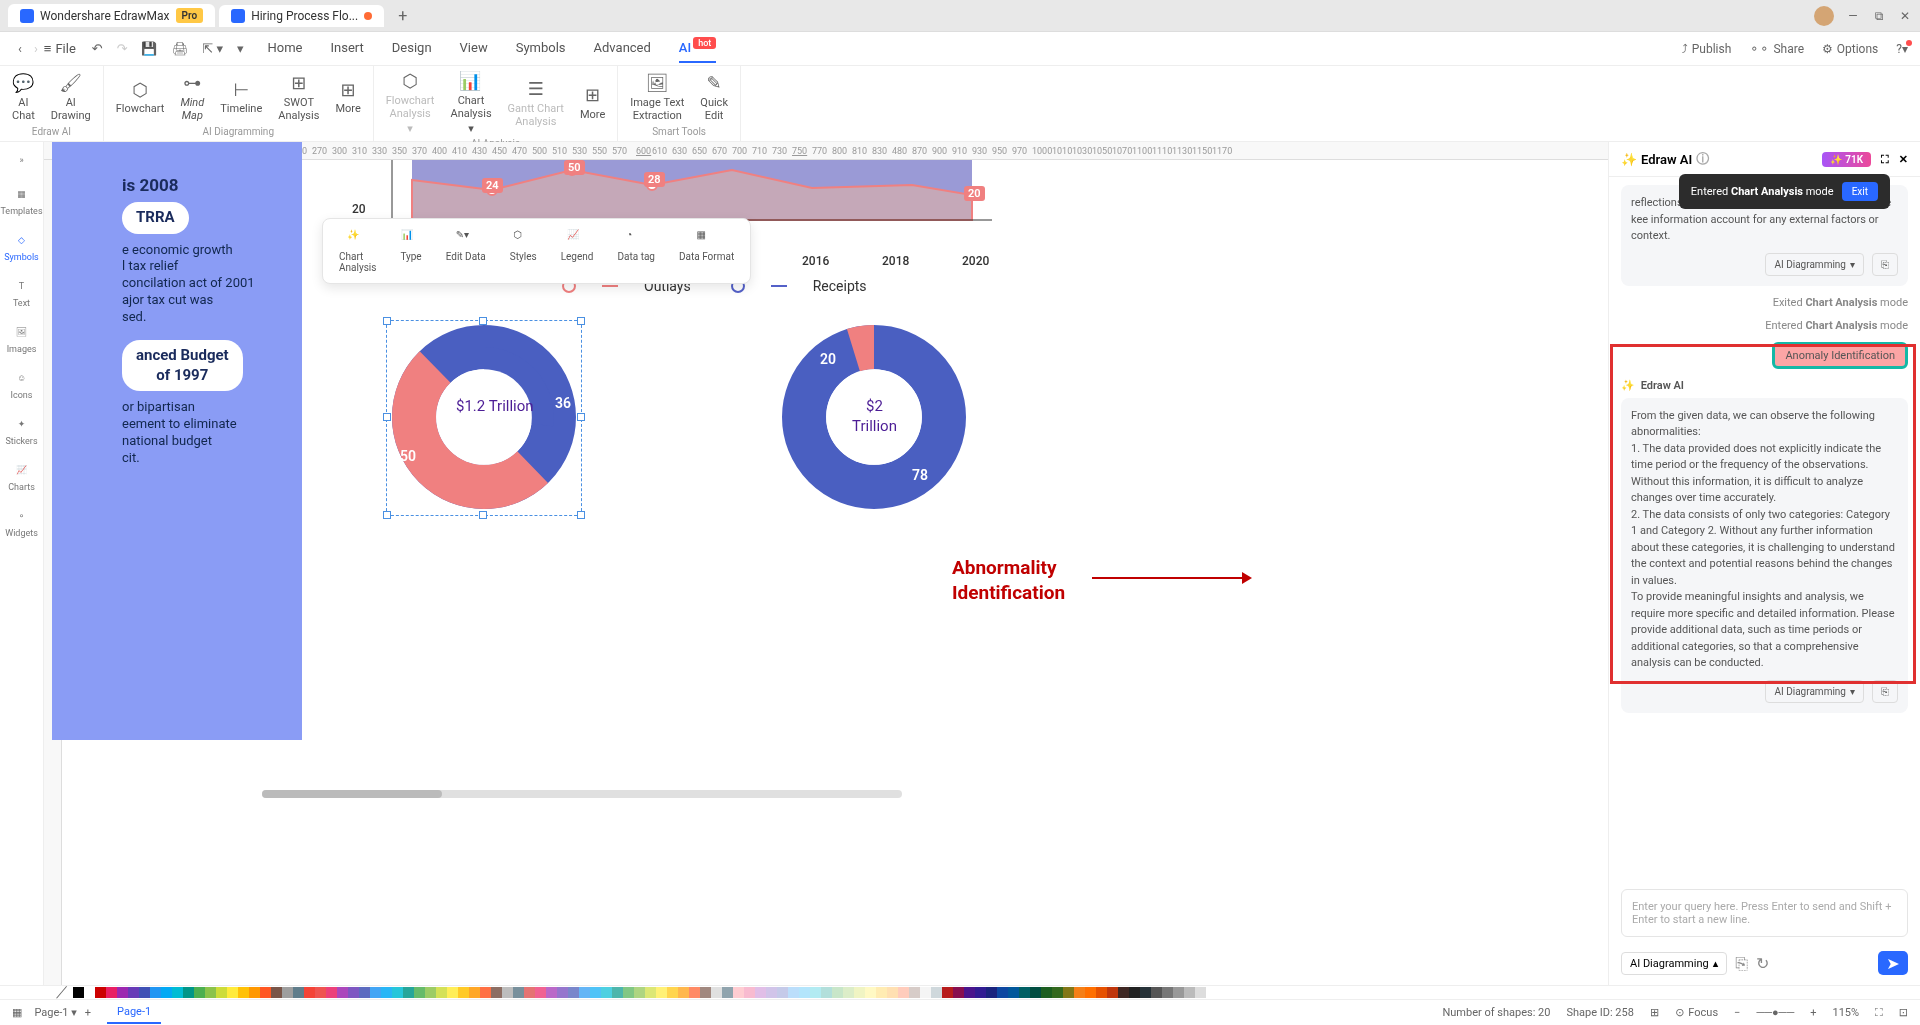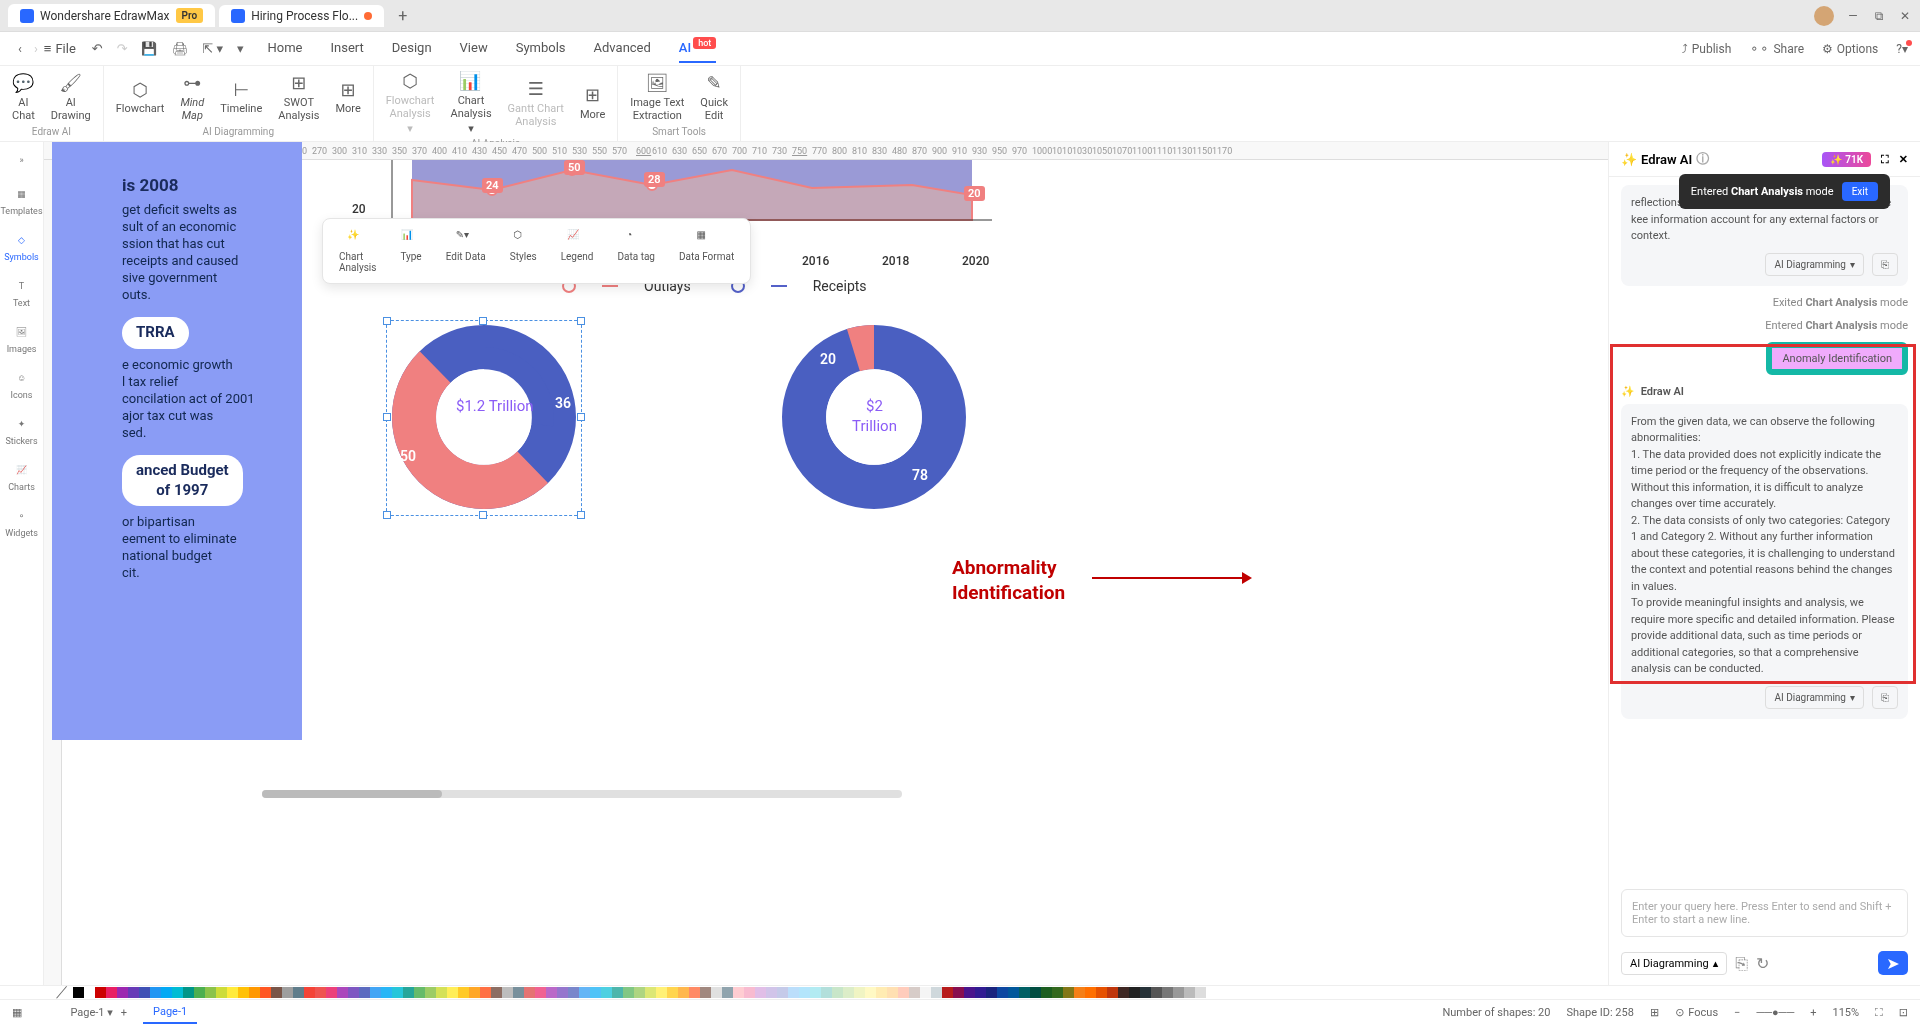--- a/index.html
+++ b/index.html
@@ -67,38 +67,38 @@
 .axis-label { position: absolute; font-size: 12px; color: #333; font-weight: 500; }
 .data-label { position: absolute; font-size: 11px; color: #fff; font-weight: 600; background: rgba(0,0,0,0); }
 .legend { position: absolute; top: 118px; left: 500px; display: flex; gap: 40px; font-size: 14px; color: #333; }
 .legend-item { display: flex; align-items: center; gap: 26px; }
 .legend-marker { width: 14px; height: 14px; border-radius: 50%; border: 2px solid; background: #fff; }
 
 
 .donut { position: absolute; }
 .donut svg { display: block; }
 .donut-label { position: absolute; font-size: 14px; color: #fff; font-weight: 600; }
-.donut-center { position: absolute; text-align: center; color: #8b5cf6; font-size: 15px; line-height: 1.3; }
+.donut-center { position: absolute; text-align: center; color: #4c1d95; font-size: 15px; line-height: 1.3; }
 .selection-handles { position: absolute; border: 1px dashed #4a90e2; }
 .handle { position: absolute; width: 8px; height: 8px; background: #fff; border: 1px solid #4a90e2; }
 
 
 .annotation { position: absolute; color: #c00000; font-weight: 700; font-size: 19px; line-height: 1.3; }
 
 
 .ai-panel { width: 312px; background: #fff; border-left: 1px solid #eee; display: flex; flex-direction: column; position: relative; }
 .ai-panel-outline { position: absolute; top: 202px; left: 1px; right: 4px; height: 340px; border: 3px solid #e03030; z-index: 5; pointer-events: none; }
 .ai-header { display: flex; align-items: center; padding: 8px 12px; border-bottom: 1px solid #eee; font-size: 13px; font-weight: 600; }
 .ai-logo { width: 14px; height: 14px; margin-right: 6px; }
 .ai-header-right { margin-left: auto; display: flex; gap: 10px; align-items: center; font-size: 11px; }
 .ai-credits { background: linear-gradient(90deg,#a855f7,#ec4899); color: #fff; padding: 2px 8px; border-radius: 4px; font-size: 10px; }
 .ai-body { flex: 1; overflow-y: auto; padding: 8px 12px; font-size: 11px; color: #555; }
 .ai-msg { background: #f5f6f8; border-radius: 8px; padding: 10px; margin-bottom: 10px; line-height: 1.5; }
 .ai-msg-right { text-align: right; margin-bottom: 10px; }
-.ai-tag { display: inline-block; background: #f0abfc; border: 6px solid #14b8a6; padding: 4px 10px; border-radius: 6px; font-size: 11px; }
+.ai-tag { display: inline-block; background: #fca5a5; border: 3px solid #14b8a6; padding: 4px 10px; border-radius: 6px; font-size: 11px; }
 .ai-status { text-align: right; font-size: 11px; color: #888; margin-bottom: 10px; }
 .ai-dropdown-row { display: flex; justify-content: flex-end; gap: 8px; margin-top: 8px; }
 .ai-dd { border: 1px solid #ddd; border-radius: 4px; padding: 3px 8px; font-size: 10px; display: flex; align-items: center; gap: 4px; }
 .ai-tooltip { position: absolute; top: 32px; right: 30px; background: #2c2c2c; color: #fff; padding: 8px 12px; border-radius: 6px; font-size: 11px; display: flex; align-items: center; gap: 8px; z-index: 20; }
 .ai-tooltip .exit-btn { background: #2968ff; color: #fff; padding: 4px 10px; border-radius: 4px; font-size: 10px; cursor: pointer; }
 .ai-suggestions { display: flex; gap: 8px; padding: 8px 12px; justify-content: flex-end; flex-wrap: wrap; }
 .ai-sug { background: #e8f2ff; color: #2968ff; padding: 5px 10px; border-radius: 5px; font-size: 11px; cursor: pointer; }
 .ai-input { margin: 8px 12px; border: 1px solid #e5e5e5; border-radius: 6px; padding: 10px; font-size: 11px; color: #aaa; min-height: 44px; }
 .ai-footer { display: flex; align-items: center; padding: 6px 12px 10px; gap: 8px; }
 .ai-footer-dd { border: 1px solid #ddd; border-radius: 4px; padding: 4px 8px; font-size: 11px; display: flex; align-items: center; gap: 4px; }
@@ -359,26 +359,20 @@
         <span class="ruler-tick" style="left: 1108px;">1110</span>
         <span class="ruler-tick" style="left: 1128px;">1130</span>
         <span class="ruler-tick" style="left: 1148px;">1150</span>
         <span class="ruler-tick" style="left: 1168px;">1170</span>
       </div>
     <div class="ruler-v"></div>
     <div class="canvas">
 
       <div class="purple-box">
         <div class="pb-heading">is 2008</div>
-        <div class="pb-text" style="white-space:pre-line;">get deficit swelts as
-sult of an economic
-ssion that has cut
-receipts and caused
-sive government
-outs.</div>
         <div class="pb-pill">TRRA</div>
         <div class="pb-text" style="white-space:pre-line;">e economic growth
 l tax relief
 concilation act of 2001
 ajor tax cut was
 sed.</div>
         <div class="pb-pill" style="white-space:pre-line;text-align:center;">anced Budget
 of 1997</div>
         <div class="pb-text" style="white-space:pre-line;">or bipartisan
 eement to eliminate
@@ -658,21 +652,21 @@
     <div class="color-sw" style="background: rgb(38, 50, 56);"></div>
     <div class="color-sw" style="background: rgb(85, 85, 85);"></div>
     <div class="color-sw" style="background: rgb(119, 119, 119);"></div>
     <div class="color-sw" style="background: rgb(153, 153, 153);"></div>
     <div class="color-sw" style="background: rgb(187, 187, 187);"></div>
     <div class="color-sw" style="background: rgb(221, 221, 221);"></div>
   </div>
 
 <div class="statusbar">
   <span style="margin-right:12px;">▦</span>
-  <span style="margin-right:8px;margin-left:36px;"><span>Page-1</span> ▾</span>
+  <span style="margin-right:8px;"><span>Page-1</span> ▾</span>
   <span style="margin-right:16px;">+</span>
   <span class="page-tab">Page-1</span>
   <div class="statusbar-right">
     <span class="sb-item">Number of shapes: 20</span>
     <span class="sb-item">Shape ID: 258</span>
     <span class="sb-item">⊞</span>
     <span class="sb-item">⊙ <span>Focus</span></span>
     <span class="sb-item">−</span>
     <span class="sb-item">──●──</span>
     <span class="sb-item">+</span>

